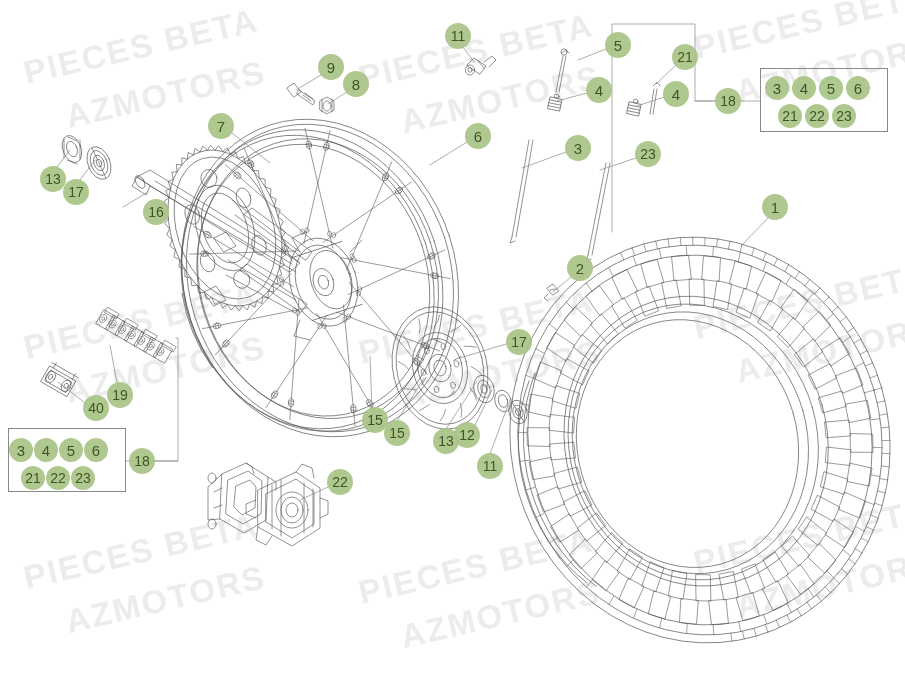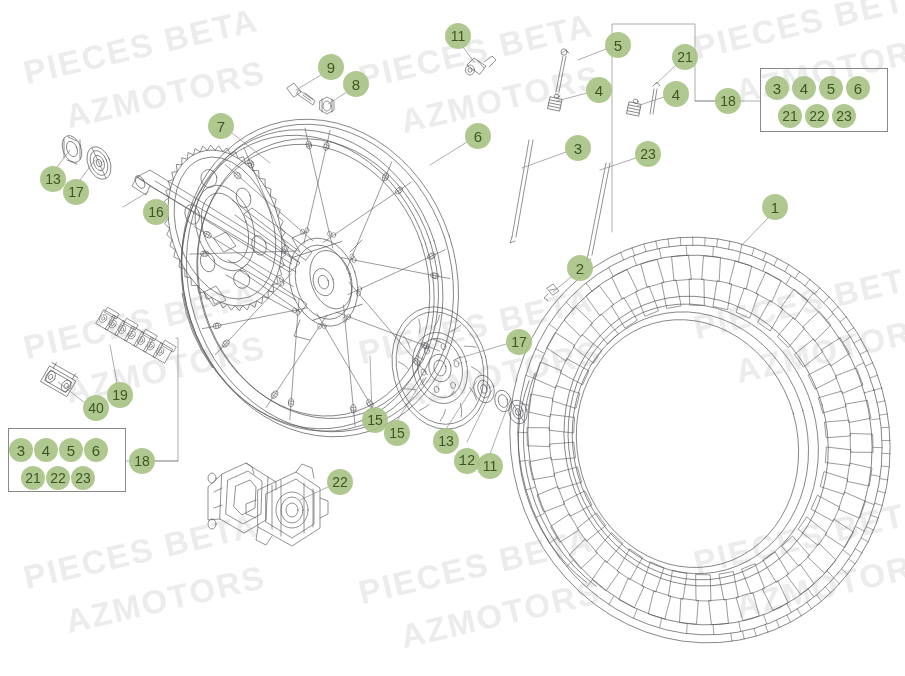--- a/index.html
+++ b/index.html
@@ -664,21 +664,21 @@
       <div class="badge" style="left: 565px; top: 135px; width: 26px; height: 26px;">3</div>
       <div class="badge" style="left: 586px; top: 77px; width: 26px; height: 26px;">4</div>
       <div class="badge" style="left: 663px; top: 81px; width: 26px; height: 26px;">4</div>
       <div class="badge" style="left: 605px; top: 32px; width: 26px; height: 26px;">5</div>
       <div class="badge" style="left: 465px; top: 123px; width: 26px; height: 26px;">6</div>
       <div class="badge" style="left: 208px; top: 113px; width: 26px; height: 26px;">7</div>
       <div class="badge" style="left: 343px; top: 71px; width: 26px; height: 26px;">8</div>
       <div class="badge" style="left: 318px; top: 54px; width: 26px; height: 26px;">9</div>
       <div class="badge sm" style="left: 445px; top: 23px; width: 26px; height: 26px;">11</div>
       <div class="badge sm" style="left: 477px; top: 453px; width: 26px; height: 26px;">11</div>
-      <div class="badge sm" style="left: 454px; top: 448px; width: 26px; height: 26px; font-family: Liberation Mono, monospace;">12</div>
+      <div class="badge sm" style="left: 454px; top: 422px; width: 26px; height: 26px;">12</div>
       <div class="badge sm" style="left: 433px; top: 428px; width: 26px; height: 26px;">13</div>
       <div class="badge sm" style="left: 384px; top: 420px; width: 26px; height: 26px;">15</div>
       <div class="badge sm" style="left: 362px; top: 407px; width: 26px; height: 26px;">15</div>
       <div class="badge sm" style="left: 99px; top: 199px; width: 26px; height: 26px; margin-left: 44px;">16</div>
       <div class="badge sm" style="left: 63px; top: 179px; width: 26px; height: 26px;">17</div>
       <div class="badge sm" style="left: 40px; top: 166px; width: 26px; height: 26px;">13</div>
       <div class="badge sm" style="left: 506px; top: 329px; width: 26px; height: 26px;">17</div>
       <div class="badge sm" style="left: 129px; top: 448px; width: 26px; height: 26px;">18</div>
       <div class="badge sm" style="left: 715px; top: 88px; width: 26px; height: 26px;">18</div>
       <div class="badge sm" style="left: 107px; top: 382px; width: 26px; height: 26px;">19</div>

